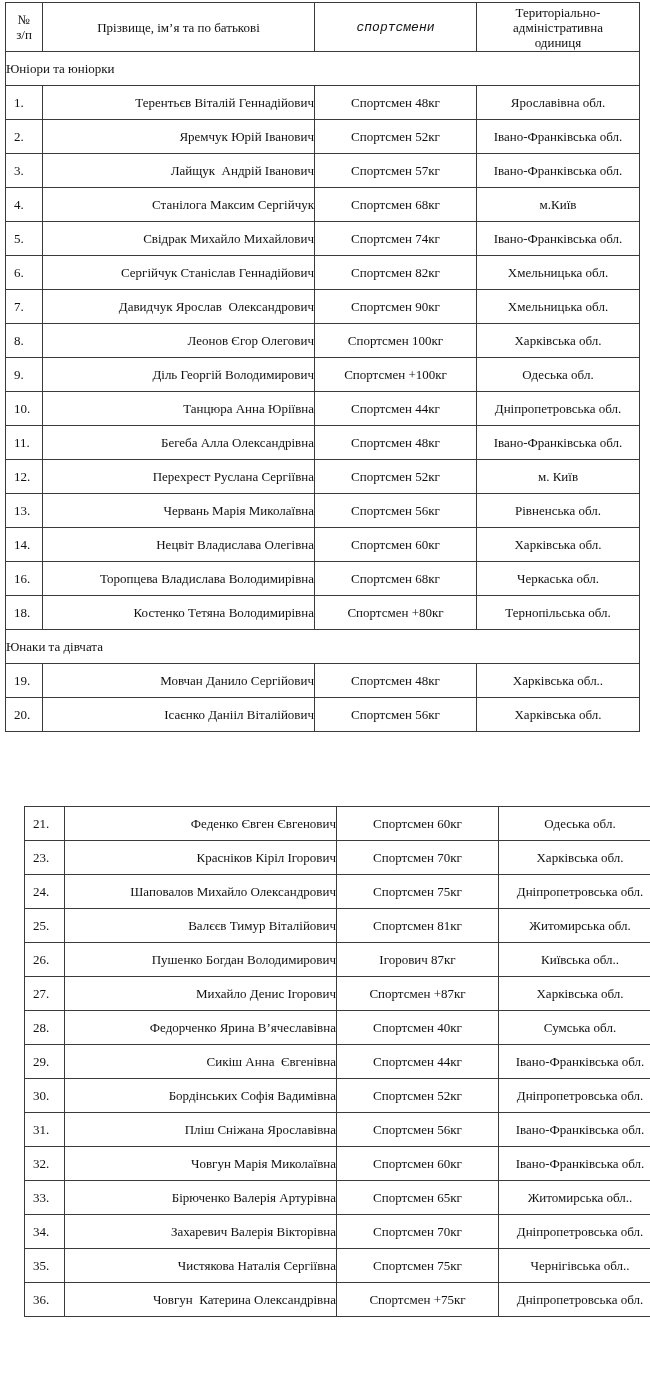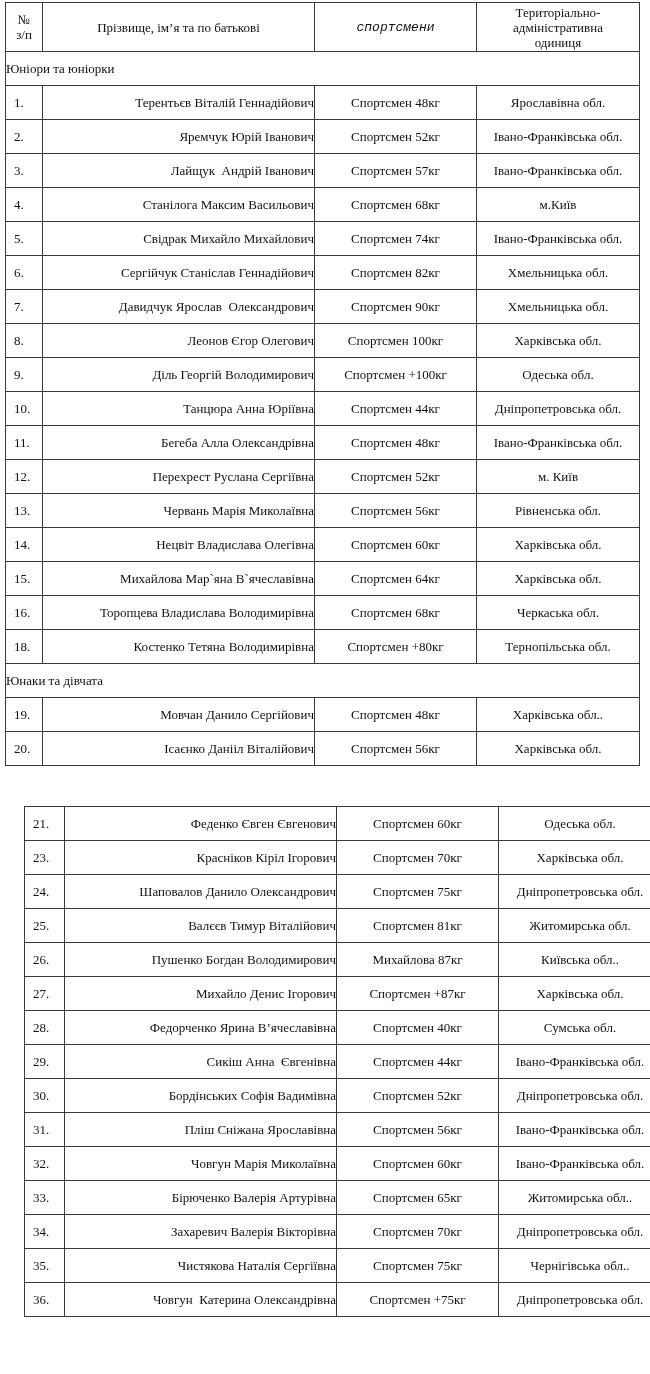--- a/index.html
+++ b/index.html
@@ -63,21 +63,21 @@
         <td class="reg">Івано-Франківська обл.</td>
       </tr>
       <tr class="row">
         <td class="n">3.</td>
         <td class="name">Лайщук  Андрій Іванович</td>
         <td class="cat">Спортсмен 57кг</td>
         <td class="reg">Івано-Франківська обл.</td>
       </tr>
       <tr class="row">
         <td class="n">4.</td>
-        <td class="name">Станілога Максим Васильович</td>
+        <td class="name">Станілога Максим Сергійчук</td>
         <td class="cat">Спортсмен 68кг</td>
         <td class="reg">м.Київ</td>
       </tr>
       <tr class="row">
         <td class="n">5.</td>
         <td class="name">Свідрак Михайло Михайлович</td>
         <td class="cat">Спортсмен 74кг</td>
         <td class="reg">Івано-Франківська обл.</td>
       </tr>
       <tr class="row">
@@ -125,26 +125,20 @@
       <tr class="row">
         <td class="n">13.</td>
         <td class="name">Червань Марія Миколаївна</td>
         <td class="cat">Спортсмен 56кг</td>
         <td class="reg">Рівненська обл.</td>
       </tr>
       <tr class="row">
         <td class="n">14.</td>
         <td class="name">Нецвіт Владислава Олегівна</td>
         <td class="cat">Спортсмен 60кг</td>
-        <td class="reg">Харківська обл.</td>
-      </tr>
-      <tr class="row">
-        <td class="n">15.</td>
-        <td class="name">Михайлова Мар`яна В`ячеславівна</td>
-        <td class="cat">Спортсмен 64кг</td>
         <td class="reg">Харківська обл.</td>
       </tr>
       <tr class="row">
         <td class="n">16.</td>
         <td class="name">Торопцева Владислава Володимирівна</td>
         <td class="cat">Спортсмен 68кг</td>
         <td class="reg">Черкаська обл.</td>
       </tr>
       <tr class="row">
         <td class="n">18.</td>
@@ -187,34 +181,34 @@
         <td class="reg">Одеська обл.</td>
       </tr>
       <tr class="row">
         <td class="n">23.</td>
         <td class="name">Красніков Кіріл Ігорович</td>
         <td class="cat">Спортсмен 70кг</td>
         <td class="reg">Харківська обл.</td>
       </tr>
       <tr class="row">
         <td class="n">24.</td>
-        <td class="name">Шаповалов Данило Олександрович</td>
+        <td class="name">Шаповалов Михайло Олександрович</td>
         <td class="cat">Спортсмен 75кг</td>
         <td class="reg">Дніпропетровська обл.</td>
       </tr>
       <tr class="row">
         <td class="n">25.</td>
         <td class="name">Валєєв Тимур Віталійович</td>
         <td class="cat">Спортсмен 81кг</td>
         <td class="reg">Житомирська обл.</td>
       </tr>
       <tr class="row">
         <td class="n">26.</td>
         <td class="name">Пушенко Богдан Володимирович</td>
-        <td class="cat">Михайлова 87кг</td>
+        <td class="cat">Ігорович 87кг</td>
         <td class="reg">Київська обл..</td>
       </tr>
       <tr class="row">
         <td class="n">27.</td>
         <td class="name">Михайло Денис Ігорович</td>
         <td class="cat">Спортсмен +87кг</td>
         <td class="reg">Харківська обл.</td>
       </tr>
       <tr class="row">
         <td class="n">28.</td>

